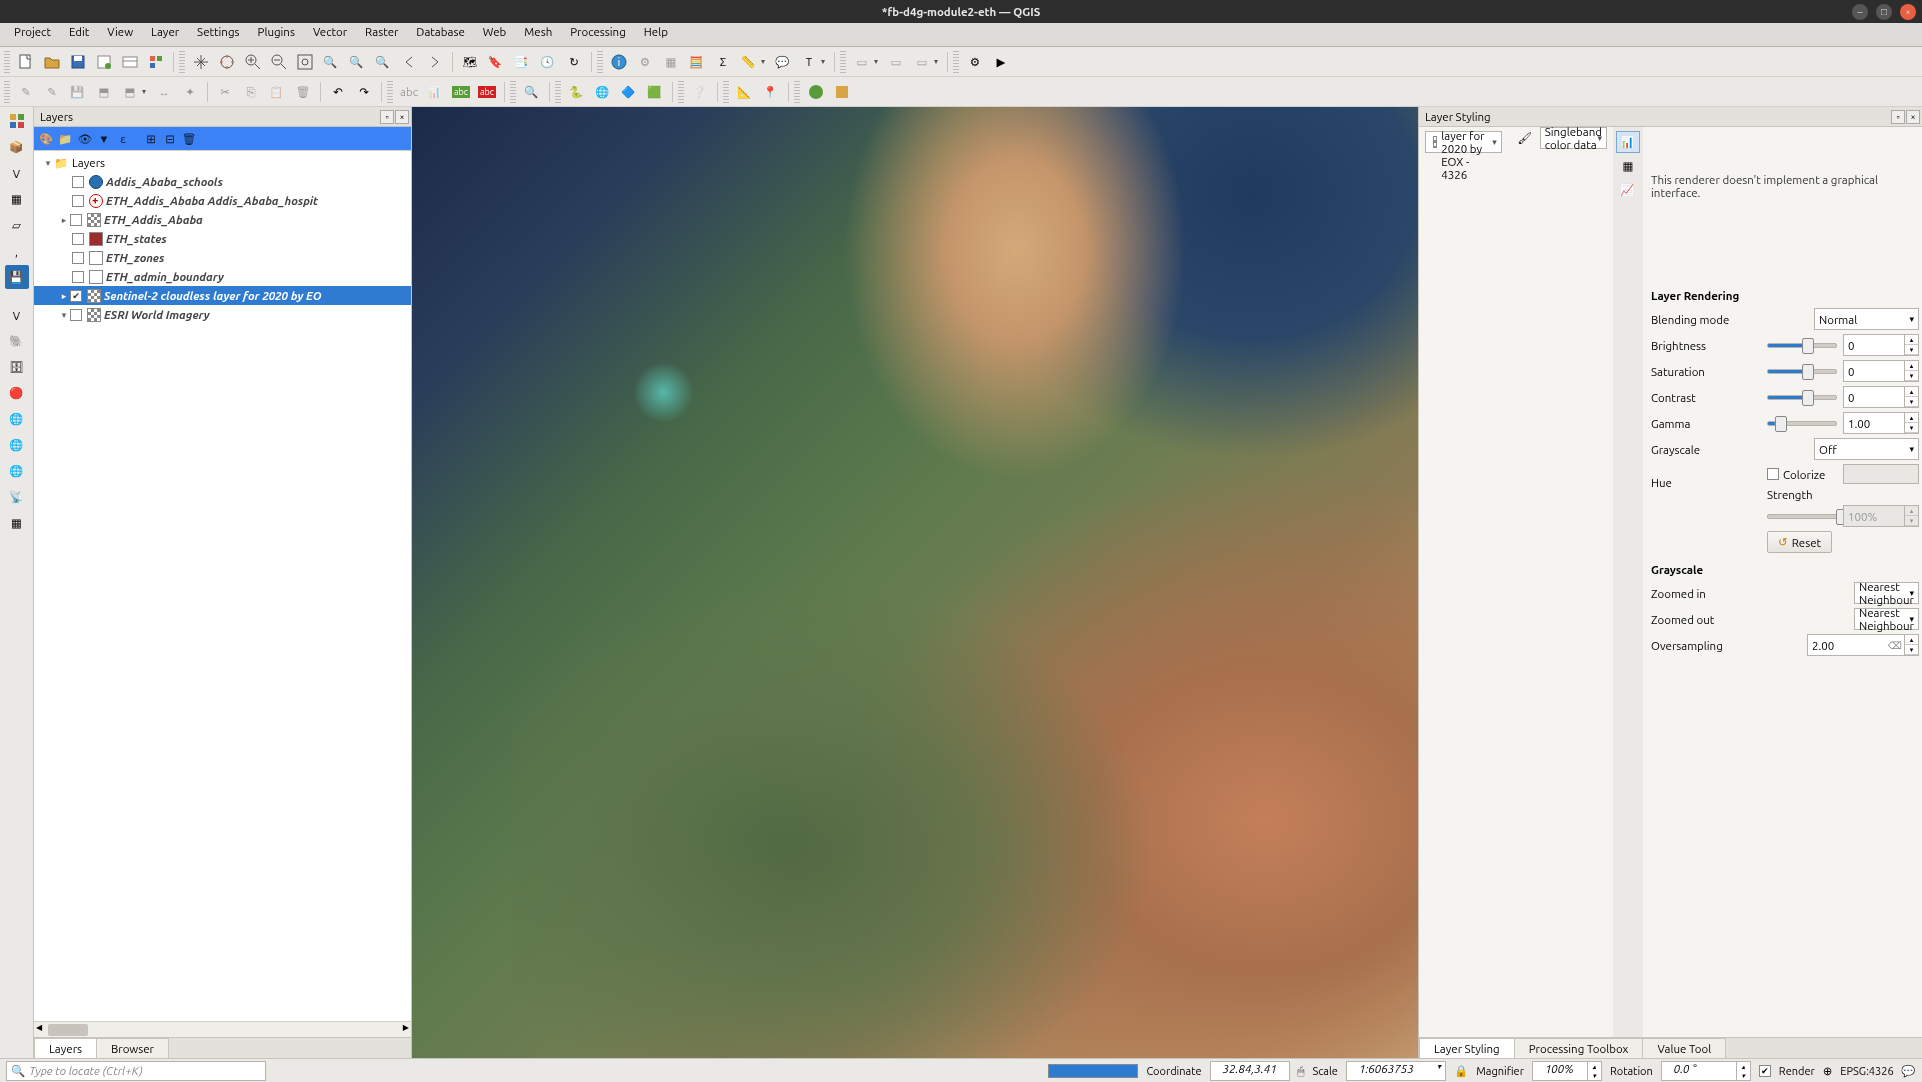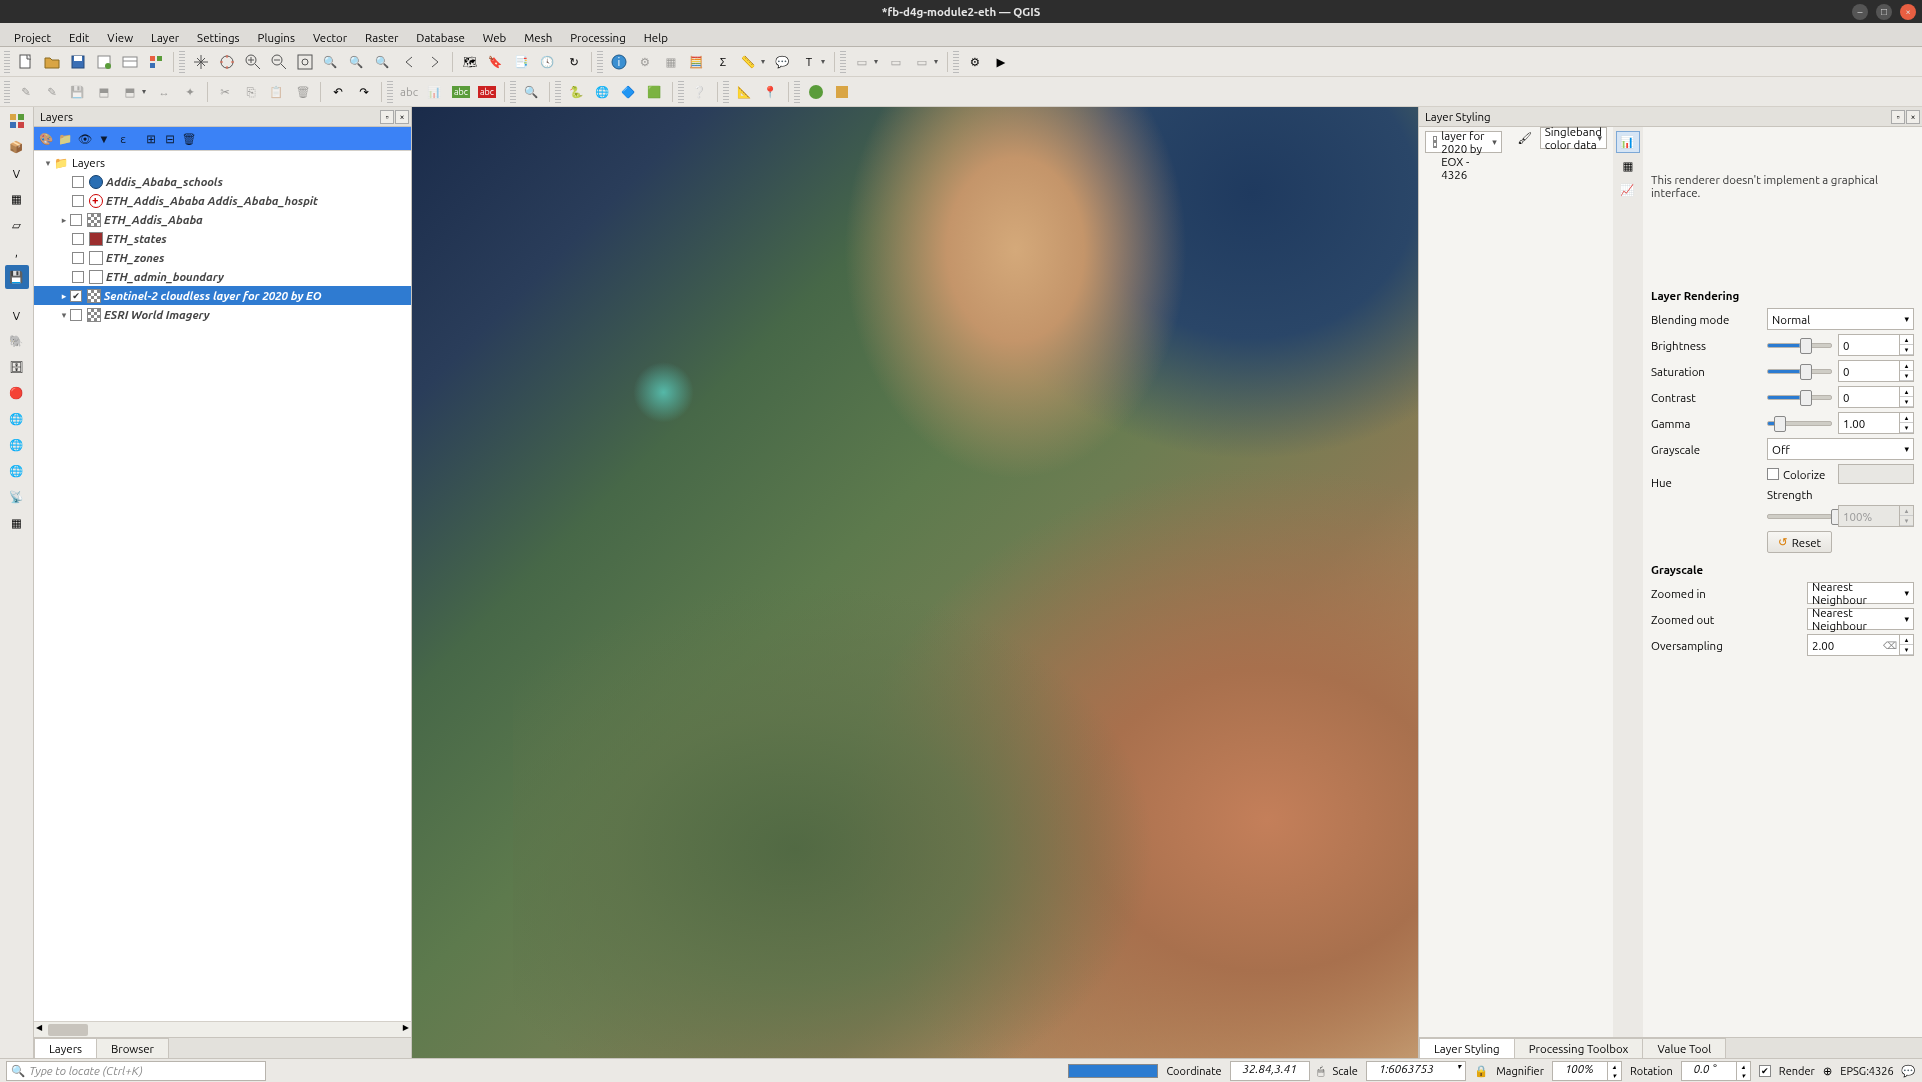--- a/index.html
+++ b/index.html
@@ -6,21 +6,21 @@
 body { width: 1922px; height: 1082px; background: #f2f1f0; overflow: hidden; display: flex; flex-direction: column; }
 
 
 .titlebar { background: #2d2d2d; color: #e6e6e6; height: 23px; display: flex; align-items: center; justify-content: center; position: relative; }
 .titlebar .t { font-weight: 600; }
 .titlebar .winbtns { position: absolute; right: 6px; display: flex; gap: 8px; align-items: center; }
 .winbtn { width: 16px; height: 16px; border-radius: 50%; background: #555; display: flex; align-items: center; justify-content: center; color: #ddd; font-size: 10px; }
 .winbtn.close { background: #e85f42; }
 
 
-.menubar { background: #dedcd8; height: 24px; display: flex; align-items: flex-end; padding: 0 6px; border-bottom: 1px solid #b8b4ad; gap: 2px; }
+.menubar { background: #dedcd8; height: 24px; display: flex; align-items: flex-start; padding: 0 6px; border-bottom: 1px solid #b8b4ad; gap: 2px; }
 .menubar .mi { padding: 2px 8px; cursor: default; }
 
 
 .toolbars { background: #ebe9e5; }
 .tbrow { display: flex; align-items: center; height: 30px; padding: 0 4px; gap: 2px; border-bottom: 1px solid #d4d0c9; }
 .tbtn { width: 24px; height: 24px; display: flex; align-items: center; justify-content: center; border: 1px solid transparent; border-radius: 2px; cursor: pointer; position: relative; }
 .tbtn.disabled { opacity: .35; cursor: default; }
 .tsep { width: 1px; height: 20px; background: #c8c4bd; margin: 0 3px; }
 .tgrip { width: 6px; height: 22px; background: repeating-linear-gradient(#bbb 0 1px, transparent 1px 3px); margin-right: 2px; }
 .tdd { width: 8px; font-size: 8px; color: #555; margin-left: -2px; }
@@ -79,21 +79,21 @@
 .rp-split { flex: 1; display: flex; }
 .rp-sidetabs { width: 30px; background: #ebe9e5; display: flex; flex-direction: column; gap: 2px; padding-top: 4px; align-items: center; }
 .rp-stab { width: 24px; height: 22px; display: flex; align-items: center; justify-content: center; cursor: pointer; border: 1px solid transparent; }
 .rp-stab.active { background: #d6e5f5; border-color: #7da8d6; }
 .rp-content { flex: 1; padding: 6px 8px; overflow: auto; }
 .rp-msg { font-size: 11.5px; color: #333; margin: 40px 0 90px; }
 
 .rp-sechdr { font-weight: bold; margin: 10px 0 6px; font-size: 11.5px; }
 .rp-grid { display: grid; grid-template-columns: 110px 1fr 76px; gap: 4px 6px; align-items: center; }
 .rp-lbl { font-size: 11.5px; }
-.rp-select { height: 22px; border: 1px solid #b8b4ad; background: #fff; padding: 0 4px; display: flex; align-items: center; position: relative; grid-column: 2 / 4; }
+.rp-select { height: 22px; border: 1px solid #b8b4ad; background: #fff; padding: 0 4px; display: flex; align-items: center; position: relative; grid-column: 2 / 4; margin-left: 47px; }
 .rp-select .dd { position: absolute; right: 4px; font-size: 9px; }
 .rp-slider { height: 5px; background: linear-gradient(#2b7bd1, #2b7bd1) left/50% 100% no-repeat, #cfcdc6; border: 1px solid #b8b4ad; border-radius: 2px; position: relative; }
 .rp-slider.gamma { background: linear-gradient(#2b7bd1, #2b7bd1) left/10% 100% no-repeat, #cfcdc6; }
 .rp-slider.gray { background: #cfcdc6; }
 .rp-slider::after { content: ""; width: 10px; height: 14px; background: #eee; border: 1px solid #888; position: absolute; top: -6px; left: 50%; border-radius: 2px; }
 .rp-slider.gamma::after { left: 10%; }
 .rp-slider.gray::after { left: 100%; }
 .rp-spin { height: 22px; border: 1px solid #b8b4ad; background: #fff; display: flex; align-items: center; padding: 0 4px; position: relative; }
 .rp-spin.disabled { background: #e8e7e3; color: #999; }
 .rp-spin .spb { position: absolute; right: 0; width: 14px; height: 100%; display: flex; flex-direction: column; border-left: 1px solid #b8b4ad; }
@@ -623,21 +623,21 @@
   <span>🔒</span>
   <span class="stlbl">Magnifier</span>
   <div class="stfield" style="width:70px">
       <span>100%</span>
       <div class="spb">
         <span>▴</span>
         <span>▾</span>
       </div>
     </div>
   <span class="stlbl">Rotation</span>
-  <div class="stfield" style="width:70px">
+  <div class="stfield" style="width:90px">
       <span>0.0 °</span>
       <div class="spb">
         <span>▴</span>
         <span>▾</span>
       </div>
     </div>
   <span class="cbsm checked"></span>
   <span class="stlbl">Render</span>
   <span>⊕</span>
   <span class="stlbl">EPSG:4326</span>

